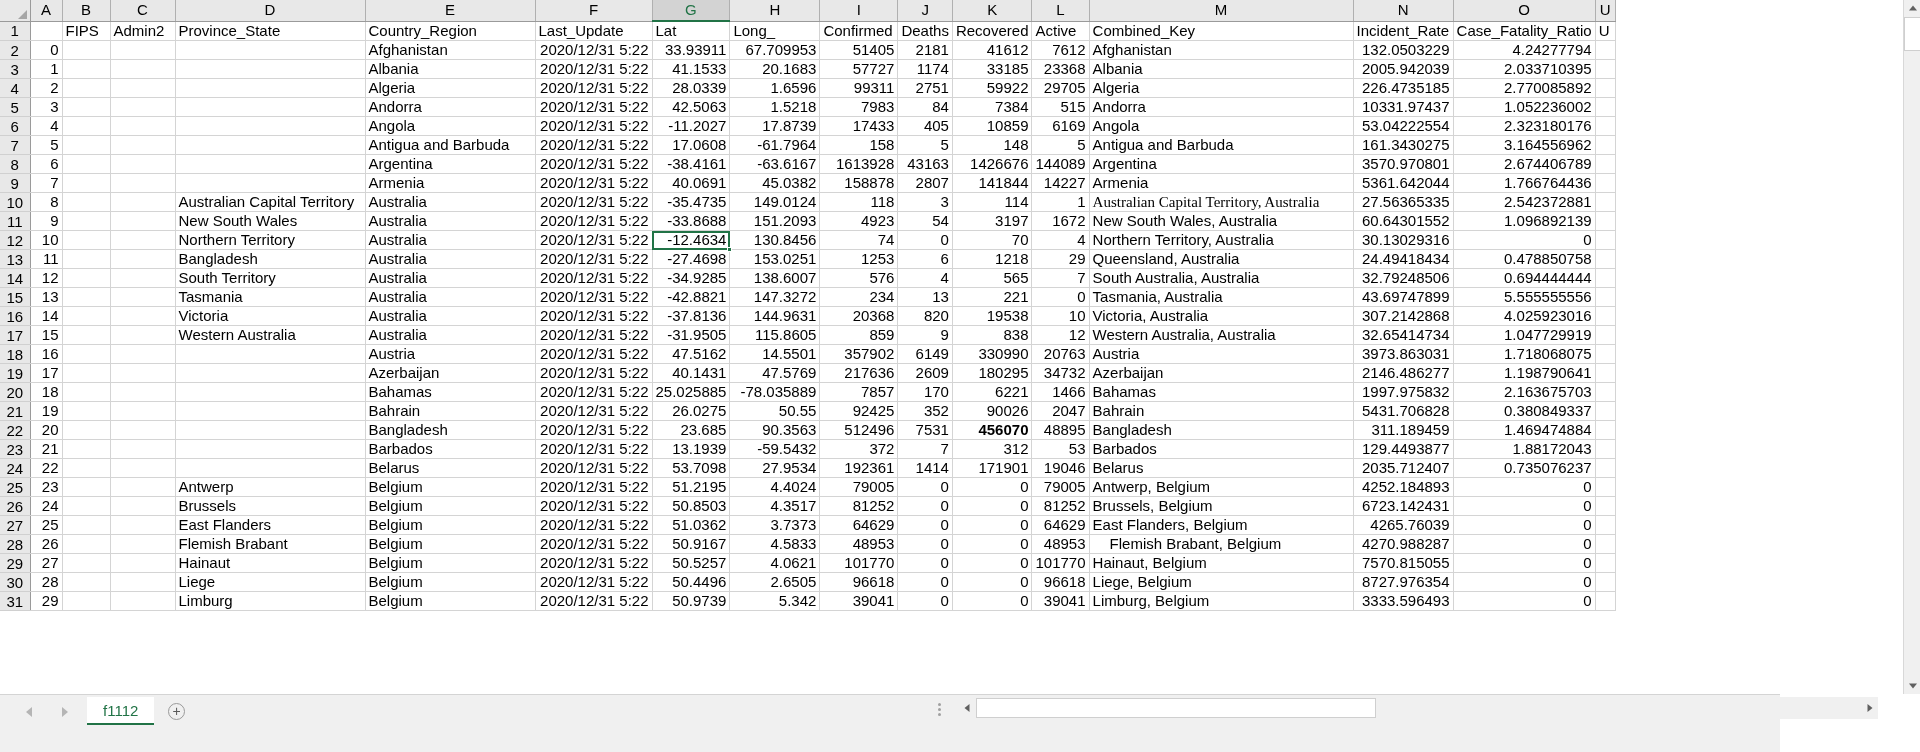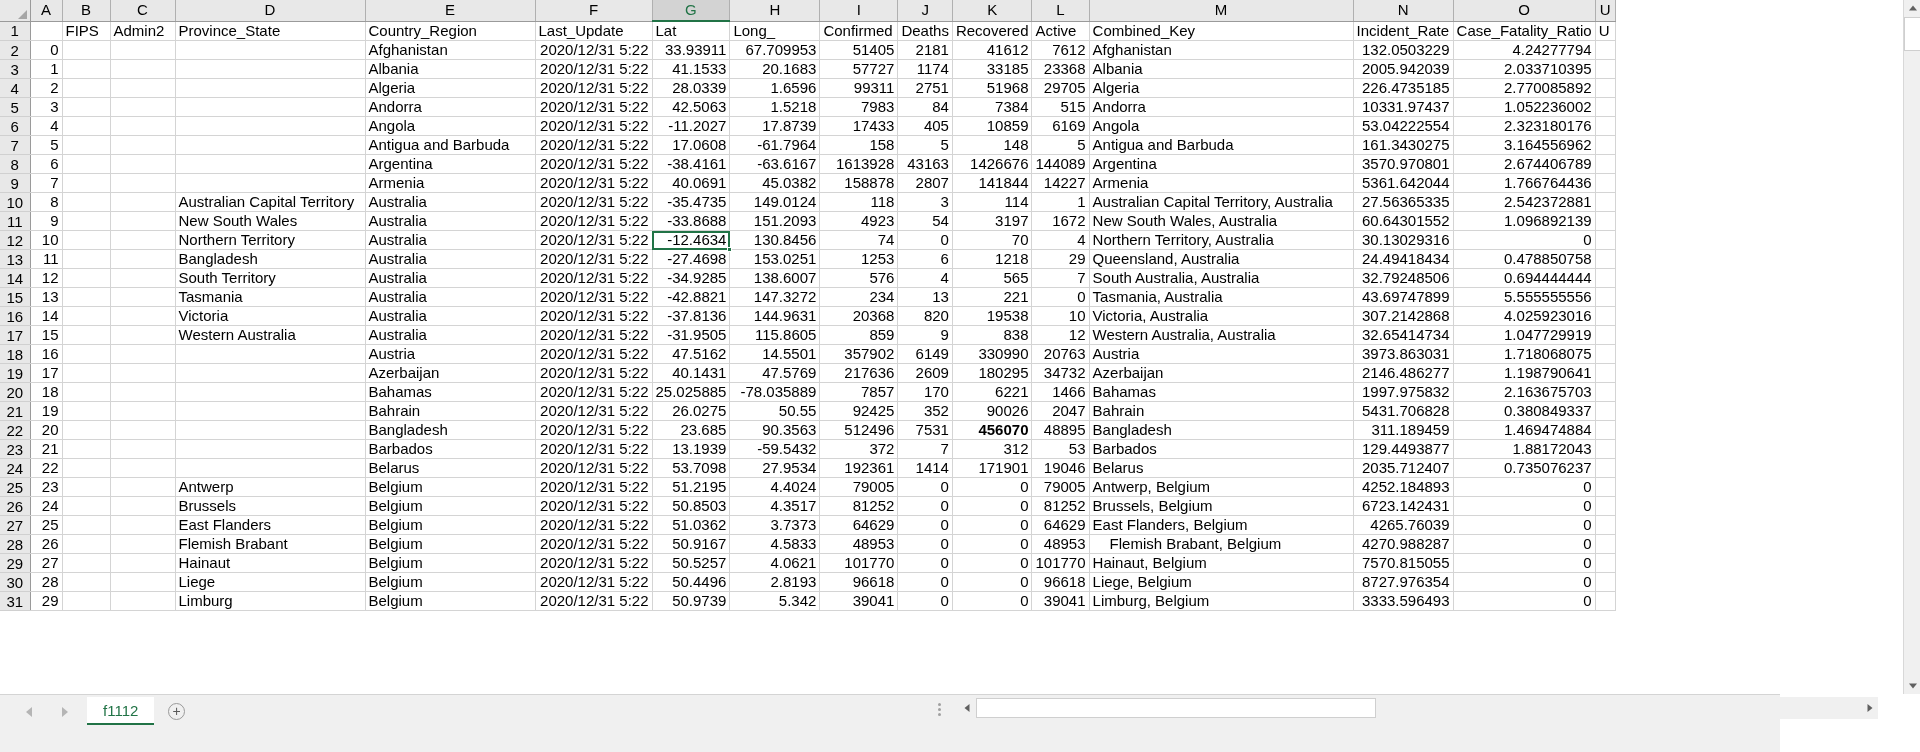--- a/index.html
+++ b/index.html
@@ -298,21 +298,21 @@
             <td class="cell num" style="width: 32px;">2</td>
             <td class="cell num" style="width: 48px;"></td>
             <td class="cell txt spill" style="width: 65px;"></td>
             <td class="cell txt spill" style="width: 190px;"></td>
             <td class="cell txt spill" style="width: 170px;">Algeria</td>
             <td class="cell num" style="width: 117px;">2020/12/31 5:22</td>
             <td class="cell num" style="width: 76px;">28.0339</td>
             <td class="cell num" style="width: 90px;">1.6596</td>
             <td class="cell num" style="width: 78px;">99311</td>
             <td class="cell num" style="width: 54px;">2751</td>
-            <td class="cell num" style="width: 78px;">51968</td>
+            <td class="cell num" style="width: 78px;">59922</td>
             <td class="cell num" style="width: 52px;">29705</td>
             <td class="cell txt spill" style="width: 264px;">Algeria</td>
             <td class="cell num" style="width: 100px;">226.4735185</td>
             <td class="cell num" style="width: 128px;">2.770085892</td>
             <td class="cell txt spill" style="width: 20px;"></td>
           </tr>
           <tr class="datarow">
             <td class="rowhead" style="width: 30px;">5</td>
             <td class="cell num" style="width: 32px;">3</td>
             <td class="cell num" style="width: 48px;"></td>
@@ -414,21 +414,21 @@
             <td class="cell txt spill" style="width: 65px;"></td>
             <td class="cell txt spill" style="width: 190px;">Australian Capital Territory</td>
             <td class="cell txt spill" style="width: 170px;">Australia</td>
             <td class="cell num" style="width: 117px;">2020/12/31 5:22</td>
             <td class="cell num" style="width: 76px;">-35.4735</td>
             <td class="cell num" style="width: 90px;">149.0124</td>
             <td class="cell num" style="width: 78px;">118</td>
             <td class="cell num" style="width: 54px;">3</td>
             <td class="cell num" style="width: 78px;">114</td>
             <td class="cell num" style="width: 52px;">1</td>
-            <td class="cell txt spill" style="width: 264px;">Australian Capital Territory, Australia</td>
+            <td class="cell txt spill" style="width: 264px; font-family: Liberation Serif, serif;">Australian Capital Territory, Australia</td>
             <td class="cell num" style="width: 100px;">27.56365335</td>
             <td class="cell num" style="width: 128px;">2.542372881</td>
             <td class="cell txt spill" style="width: 20px;"></td>
           </tr>
           <tr class="datarow">
             <td class="rowhead" style="width: 30px;">11</td>
             <td class="cell num" style="width: 32px;">9</td>
             <td class="cell num" style="width: 48px;"></td>
             <td class="cell txt spill" style="width: 65px;"></td>
             <td class="cell txt spill" style="width: 190px;">New South Wales</td>
@@ -789,21 +789,21 @@
           </tr>
           <tr class="datarow">
             <td class="rowhead" style="width: 30px;">30</td>
             <td class="cell num" style="width: 32px;">28</td>
             <td class="cell num" style="width: 48px;"></td>
             <td class="cell txt spill" style="width: 65px;"></td>
             <td class="cell txt spill" style="width: 190px;">Liege</td>
             <td class="cell txt spill" style="width: 170px;">Belgium</td>
             <td class="cell num" style="width: 117px;">2020/12/31 5:22</td>
             <td class="cell num" style="width: 76px;">50.4496</td>
-            <td class="cell num" style="width: 90px;">2.8193</td>
+            <td class="cell num" style="width: 90px;">2.6505</td>
             <td class="cell num" style="width: 78px;">96618</td>
             <td class="cell num" style="width: 54px;">0</td>
             <td class="cell num" style="width: 78px;">0</td>
             <td class="cell num" style="width: 52px;">96618</td>
             <td class="cell txt spill" style="width: 264px;">Liege, Belgium</td>
             <td class="cell num" style="width: 100px;">8727.976354</td>
             <td class="cell num" style="width: 128px;">0</td>
             <td class="cell txt spill" style="width: 20px;"></td>
           </tr>
           <tr class="datarow">

